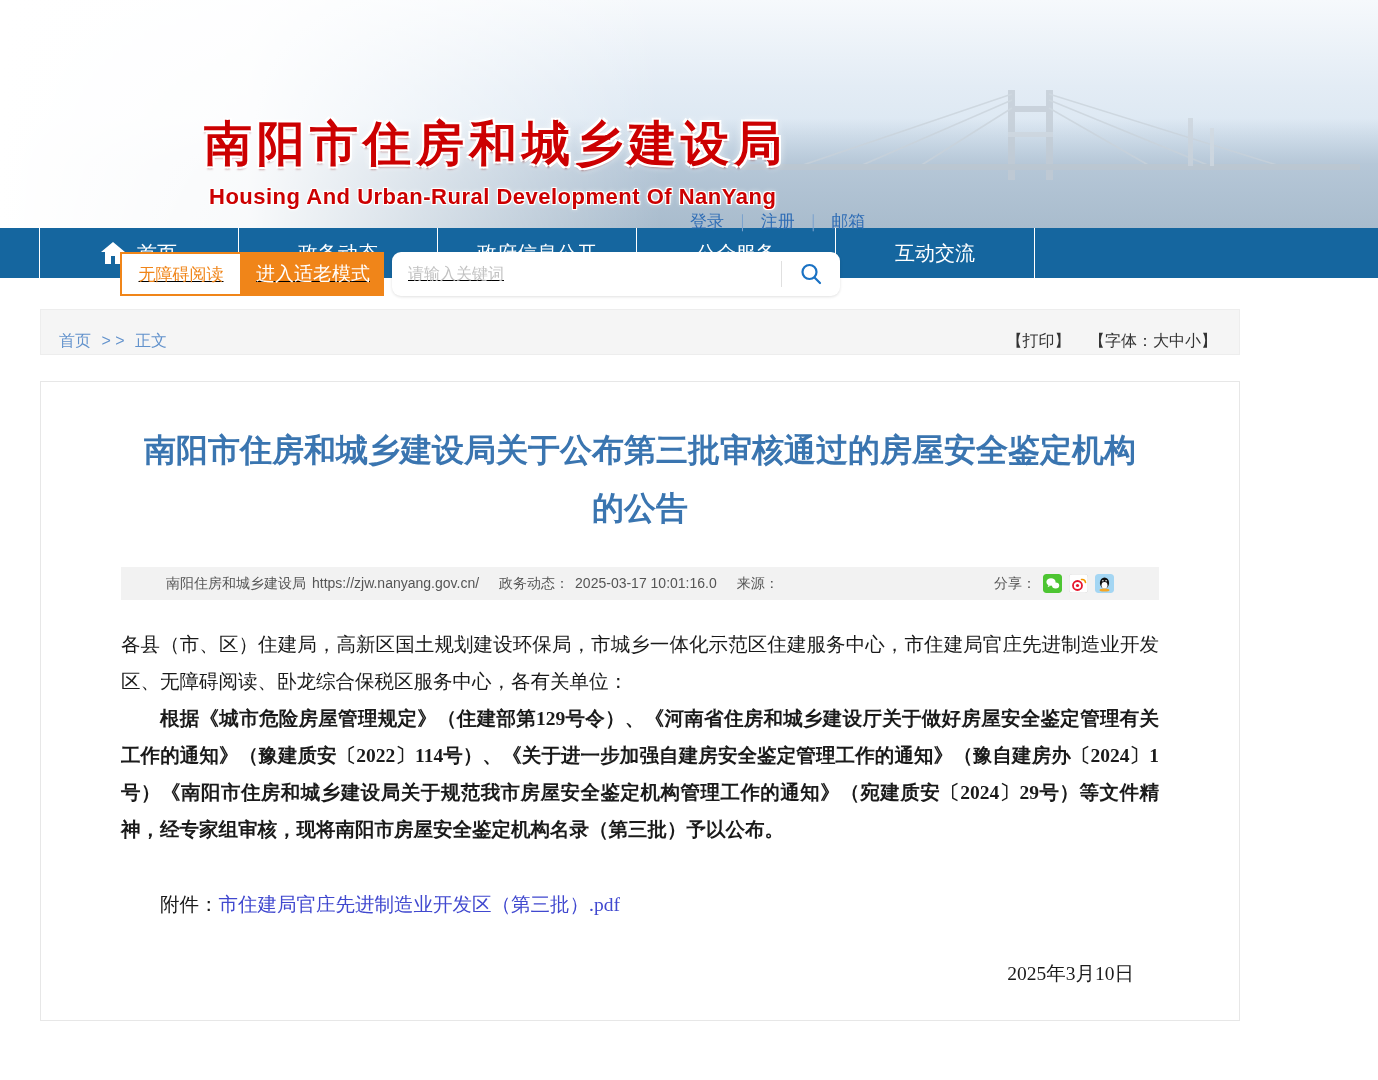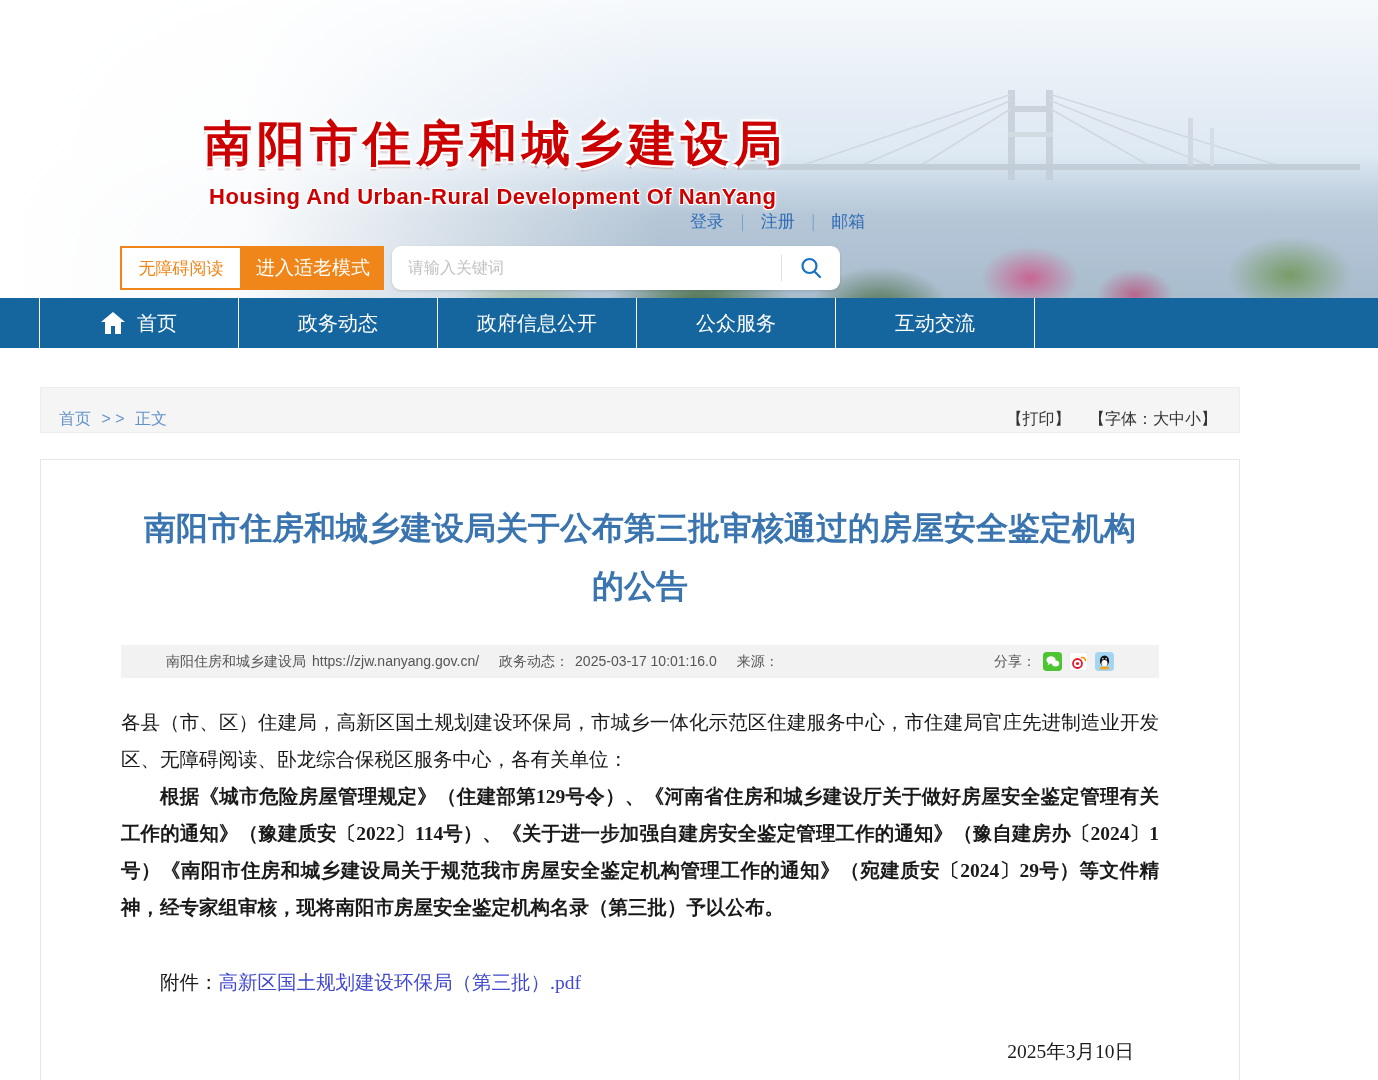--- a/index.html
+++ b/index.html
@@ -1,21 +1,21 @@
 <!DOCTYPE html>
 <html><head>
 <meta charset="utf-8">
 <style>
   * { margin:0; padding:0; box-sizing:border-box; }
   html,body { width:1378px; height:1080px; overflow:hidden; background:#fff;
               font-family:"Liberation Sans","DejaVu Sans",sans-serif; }
 
   
   .header {
-    position:relative; width:1378px; height:298px;
+    position:relative; width:1378px; height:228px;
     background:
       linear-gradient(90deg, #ffffff 0%, rgba(255,255,255,.92) 18%, rgba(255,255,255,0) 48%),
       radial-gradient(70px 45px at 1030px 278px, rgba(209,73,126,.75), rgba(209,73,126,0) 70%),
       radial-gradient(55px 38px at 1135px 295px, rgba(190,55,105,.65), rgba(190,55,105,0) 70%),
       radial-gradient(90px 55px at 1290px 275px, rgba(110,150,85,.85), rgba(110,150,85,0) 70%),
       radial-gradient(130px 75px at 700px 305px, rgba(66,105,58,.9), rgba(66,105,58,0) 70%),
       radial-gradient(110px 65px at 520px 315px, rgba(88,128,68,.8), rgba(88,128,68,0) 70%),
       radial-gradient(100px 62px at 880px 310px, rgba(58,98,52,.85), rgba(58,98,52,0) 70%),
       radial-gradient(90px 60px at 330px 318px, rgba(120,140,110,.5), rgba(120,140,110,0) 70%),
       linear-gradient(180deg, rgba(255,255,255,0) 52%, rgba(176,194,211,.85) 72%, #a9bccd 100%),
@@ -31,21 +31,21 @@
   .site-subtitle {
     position:absolute; left:209px; top:184px;
     font-size:22px; font-weight:bold; color:#cc0001; letter-spacing:.5px; white-space:nowrap;
     text-shadow:-1px -1px 0 #fff, 1px -1px 0 #fff, -1px 1px 0 #fff, 1px 1px 0 #fff, 0 0 5px #fff;
   }
   .user-links {
     position:absolute; left:690px; top:210px; font-size:17px; color:#2e6cb5; white-space:nowrap;
   }
   .user-links a { color:#2e6cb5; text-decoration:none; cursor:pointer; }
   .user-links .sep { color:#7ba2cd; margin:0 10px; }
-  .header-toolbar { position:absolute; left:120px; top:246px; display:flex; align-items:stretch; height:44px; }
+  .header-toolbar { position:absolute; left:120px; top:252px; display:flex; align-items:stretch; height:44px;text-decoration:underline; }
   .btn-access {
     width:122px; background:#fff; border:2px solid #f08519; color:#f08519;
     font-size:17px; display:flex; align-items:center; justify-content:center; cursor:pointer;
   }
   .btn-elder {
     width:142px; background:#f08519; border:0; color:#fff;
     font-size:19px; display:flex; align-items:center; justify-content:center; cursor:pointer;
   }
   .search-box {
     margin-left:8px; width:448px; background:#fff; display:flex; align-items:center;
@@ -65,21 +65,21 @@
   .nav { display:flex; width:1378px; height:50px; background:#15669f; }
   .nav-spacer { width:40px; border-right:1px solid #fff; }
   .nav-item {
     width:199px; border-right:1px solid #fff; color:#fff; font-size:20px;
     display:flex; align-items:center; justify-content:center; gap:12px; cursor:pointer;
   }
   .nav-fill { flex:1; }
 
   
   .crumb-bar {
-    width:1200px; margin:39px 0 0 40px; height:46px; background:#f5f5f5;
+    width:1200px; margin:31px 0 0 40px; height:46px; background:#f5f5f5;
     border:1px solid #ededed; display:flex; align-items:center; justify-content:space-between;
     padding:18px 22px 0 18px; font-size:16px;
   }
   .crumb-left { color:#6292cc; }
   .crumb-left a { color:#6292cc; text-decoration:none; cursor:pointer; }
   .crumb-left .csep { margin:0 6px; color:#6292cc; }
   .crumb-right { color:#333; font-size:16px; }
   .crumb-right span { cursor:pointer; }
   .crumb-right .gap { margin-left:14px; }
 
@@ -220,16 +220,16 @@
         <ellipse cx="9.5" cy="16" rx="5" ry="1.6" fill="#f5a623"></ellipse>
         <circle cx="7.9" cy="6.8" r="0.8" fill="#fff"></circle>
           <circle cx="11.1" cy="6.8" r="0.8" fill="#fff"></circle>
       </svg>
     </div>
   </div>
 
   <div class="article-body">
     <p>各县（市、区）住建局，高新区国土规划建设环保局，市城乡一体化示范区住建服务中心，市住建局官庄先进制造业开发区、无障碍阅读、卧龙综合保税区服务中心，各有关单位：</p>
     <p class="indent">根据《城市危险房屋管理规定》（住建部第129号令）、《河南省住房和城乡建设厅关于做好房屋安全鉴定管理有关工作的通知》（豫建质安〔2022〕114号）、《关于进一步加强自建房安全鉴定管理工作的通知》（豫自建房办〔2024〕1号）《南阳市住房和城乡建设局关于规范我市房屋安全鉴定机构管理工作的通知》（宛建质安〔2024〕29号）等文件精神，经专家组审核，现将南阳市房屋安全鉴定机构名录（第三批）予以公布。</p>
-    <p class="attach-line"><span>附件：</span><a>高新区国土规划建设环保局（第三批）.pdf</a></p>
+    <p class="attach-line"><span>附件：</span><a>市住建局官庄先进制造业开发区（第三批）.pdf</a></p>
     <p class="date-line">2025年3月10日</p>
   </div>
 </div>
 
 </body></html>

